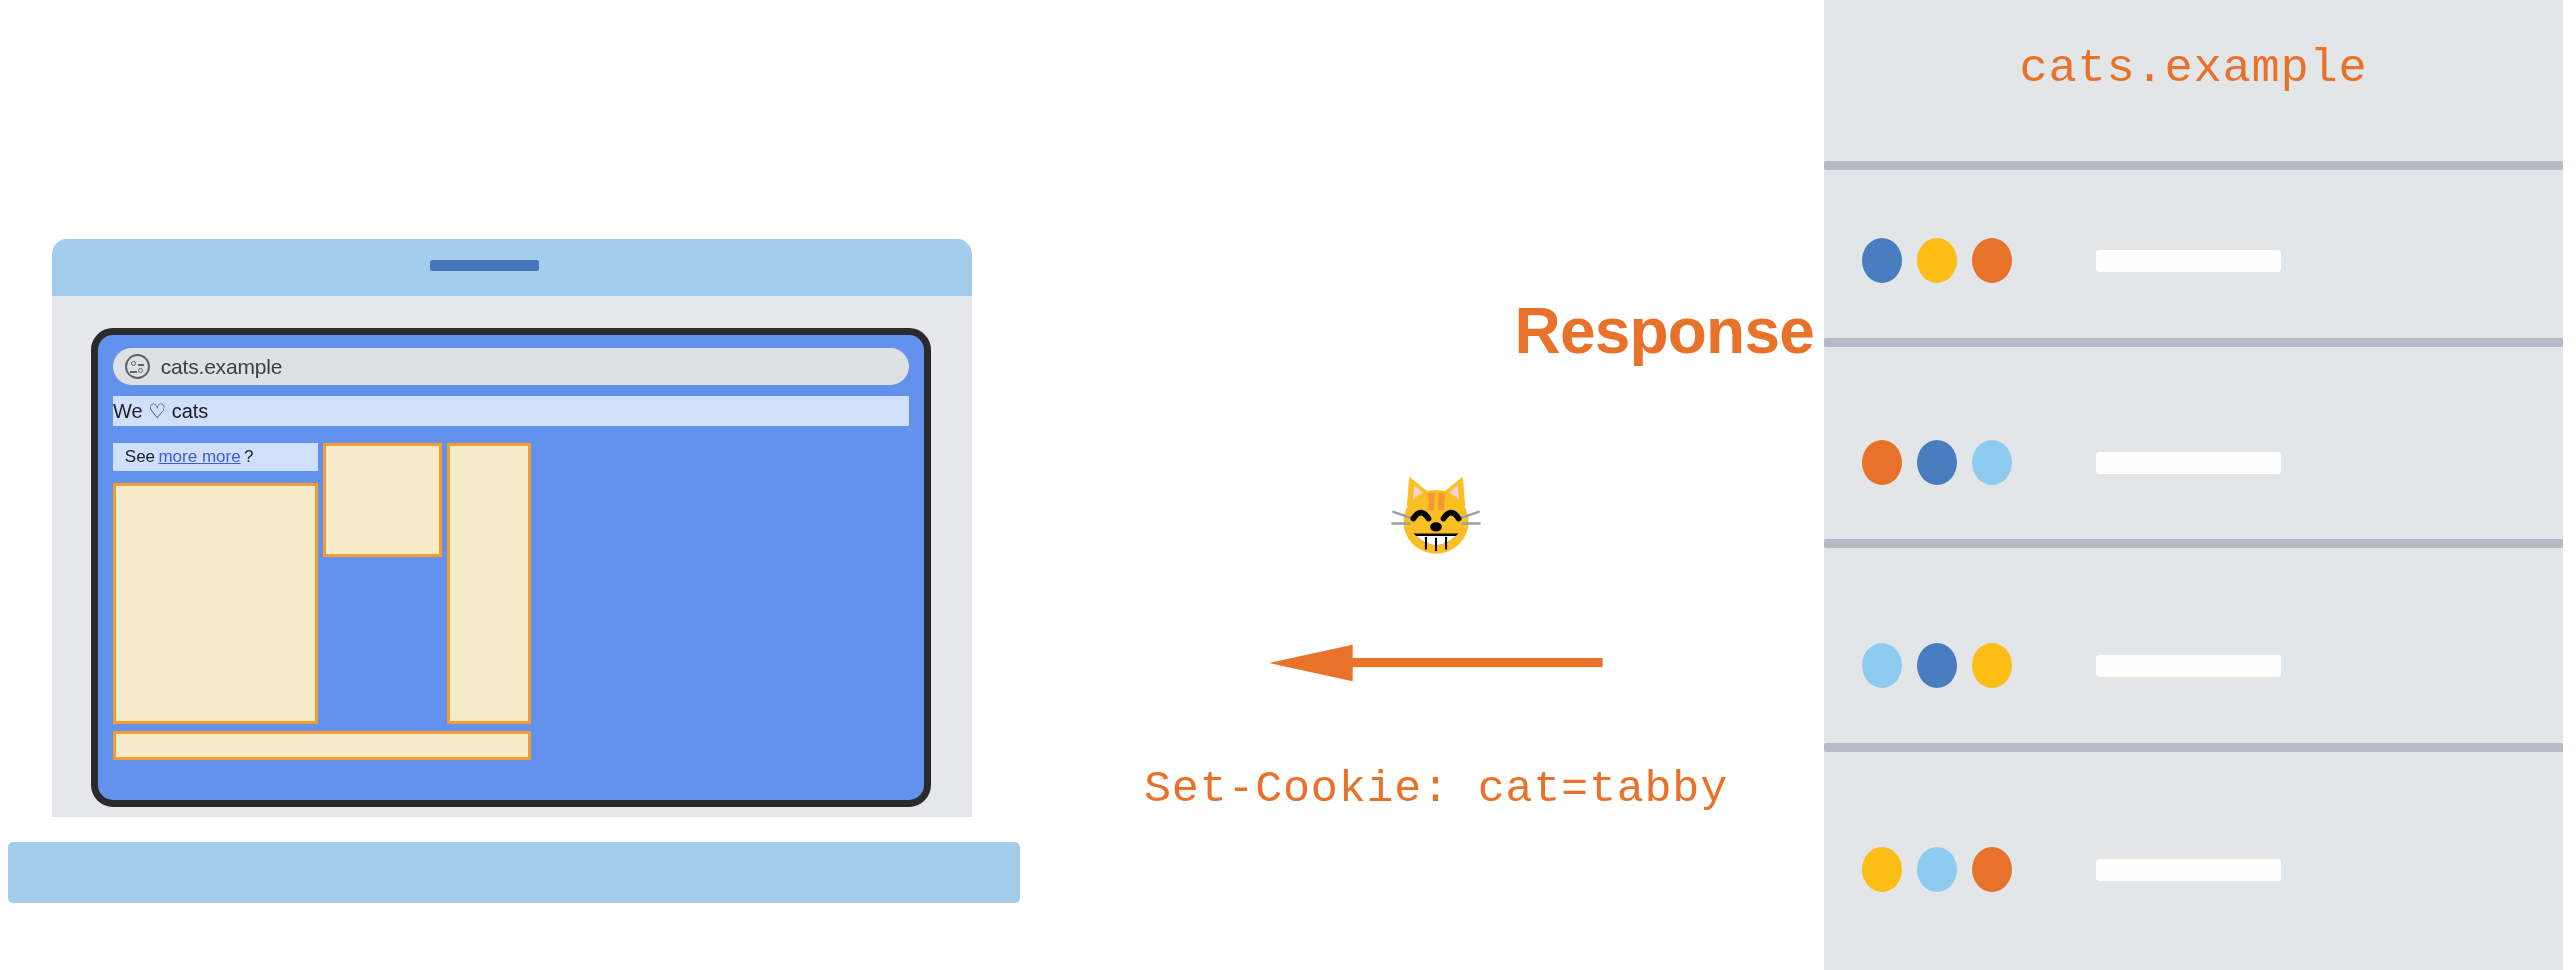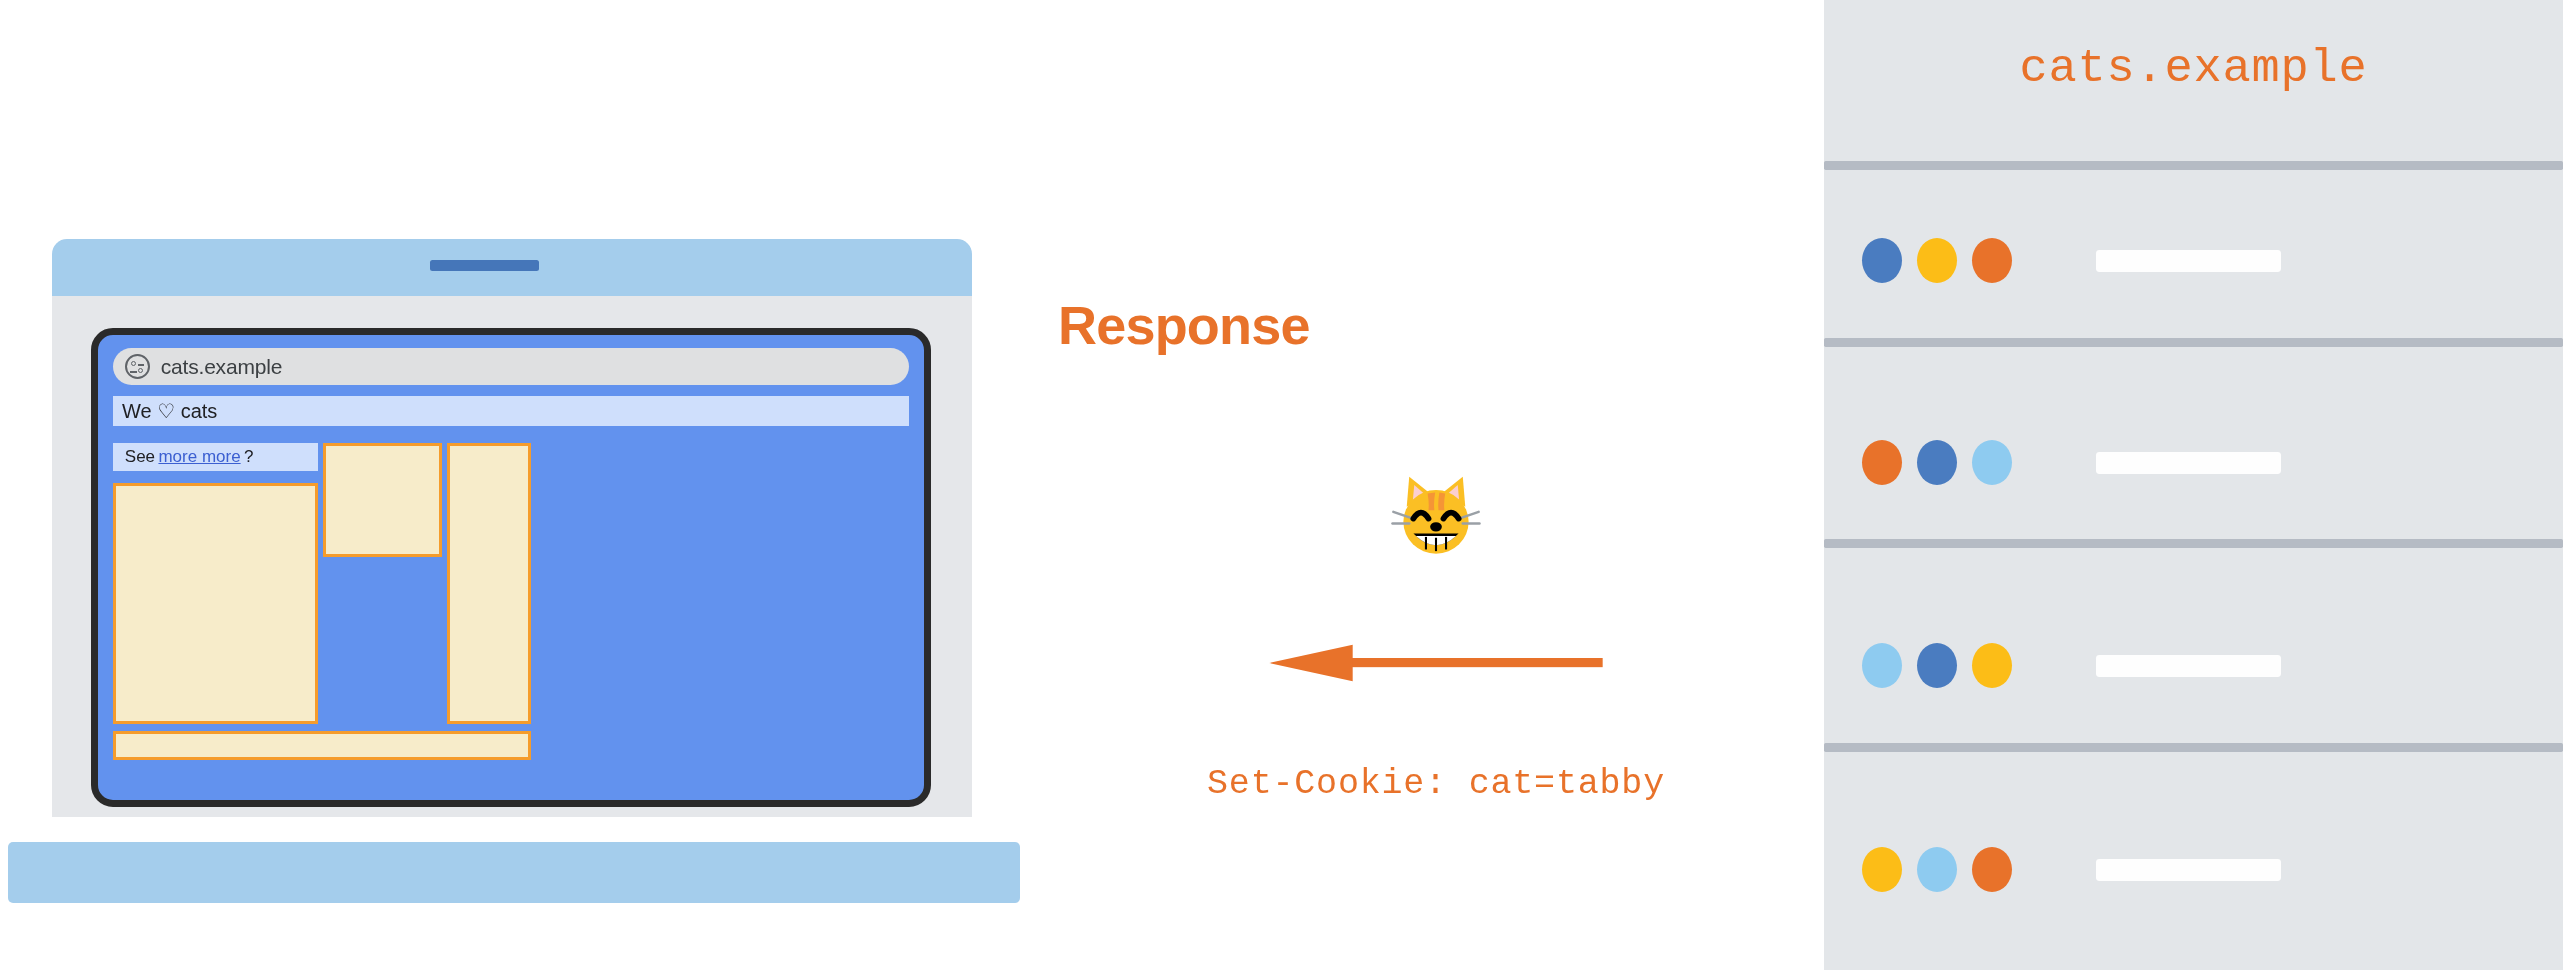--- a/index.html
+++ b/index.html
@@ -128,21 +128,21 @@
   
   .page-heading {
     position: absolute;
     left: 15px;
     top: 61px;
     right: 15px;
     height: 30px;
     background: #cfdffc;
     display: flex;
     align-items: center;
-    padding-left: 9px;
+    padding-left: 0;
     box-sizing: border-box;
     font-size: 20px;
     color: #202124;
   }
   .page-link-box {
     position: absolute;
     left: 15px;
     top: 108px;
     width: 205px;
     height: 28px;
@@ -179,22 +179,22 @@
     left: 1058px;
     top: 0;
     width: 756px;
     height: 970px;
   }
   .response-title {
     position: absolute;
     left: 0;
     top: 294px;
     width: 756px;
-    text-align: left;
-    font-size: 54px;
+    text-align: right;
+    font-size: 64px;
     font-weight: bold;
     color: #e8722a;
     letter-spacing: -0.8px;
     font-family: "Liberation Sans", sans-serif;
   }
   .cat-emoji-wrap {
     position: absolute;
     left: 0;
     top: 470px;
     width: 756px;
@@ -210,21 +210,21 @@
     text-align: center;
   }
 
   .set-cookie-text {
     position: absolute;
     left: 0;
     top: 764px;
     width: 756px;
     text-align: center;
     font-family: "Liberation Mono", "DejaVu Sans Mono", monospace;
-    font-size: 35px;
+    font-size: 45px;
     color: #e8722a;
     letter-spacing: 0.8px;
   }
 
   
   #server-panel {
     position: absolute;
     left: 1824px;
     top: 0px;
     width: 739px;

